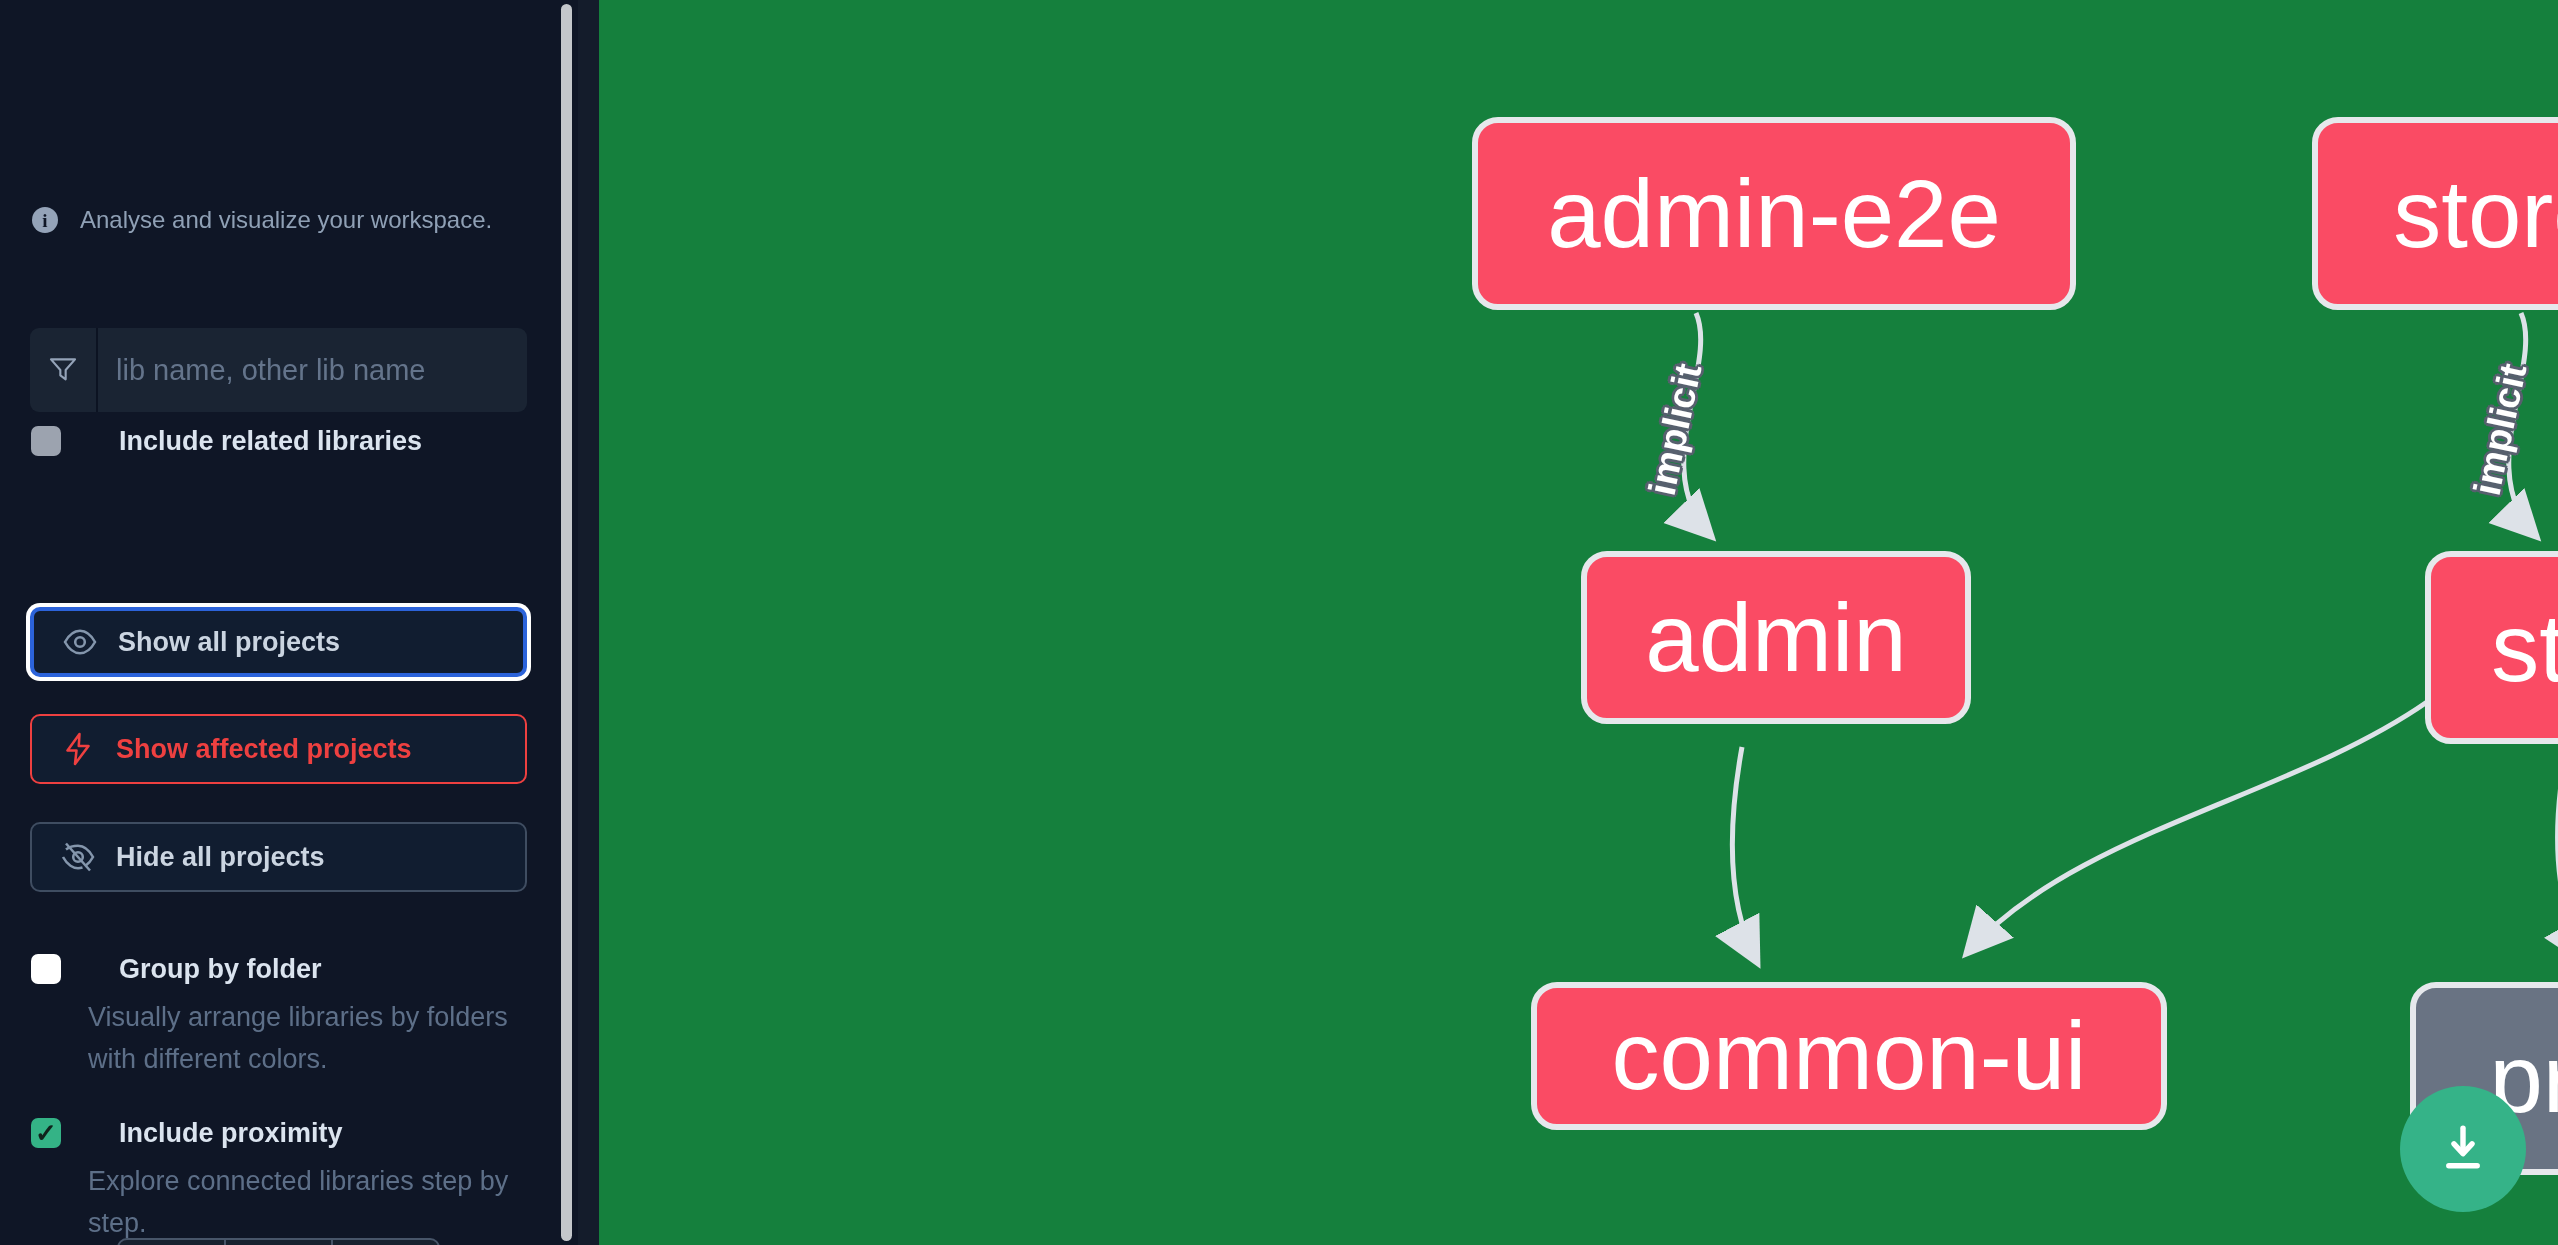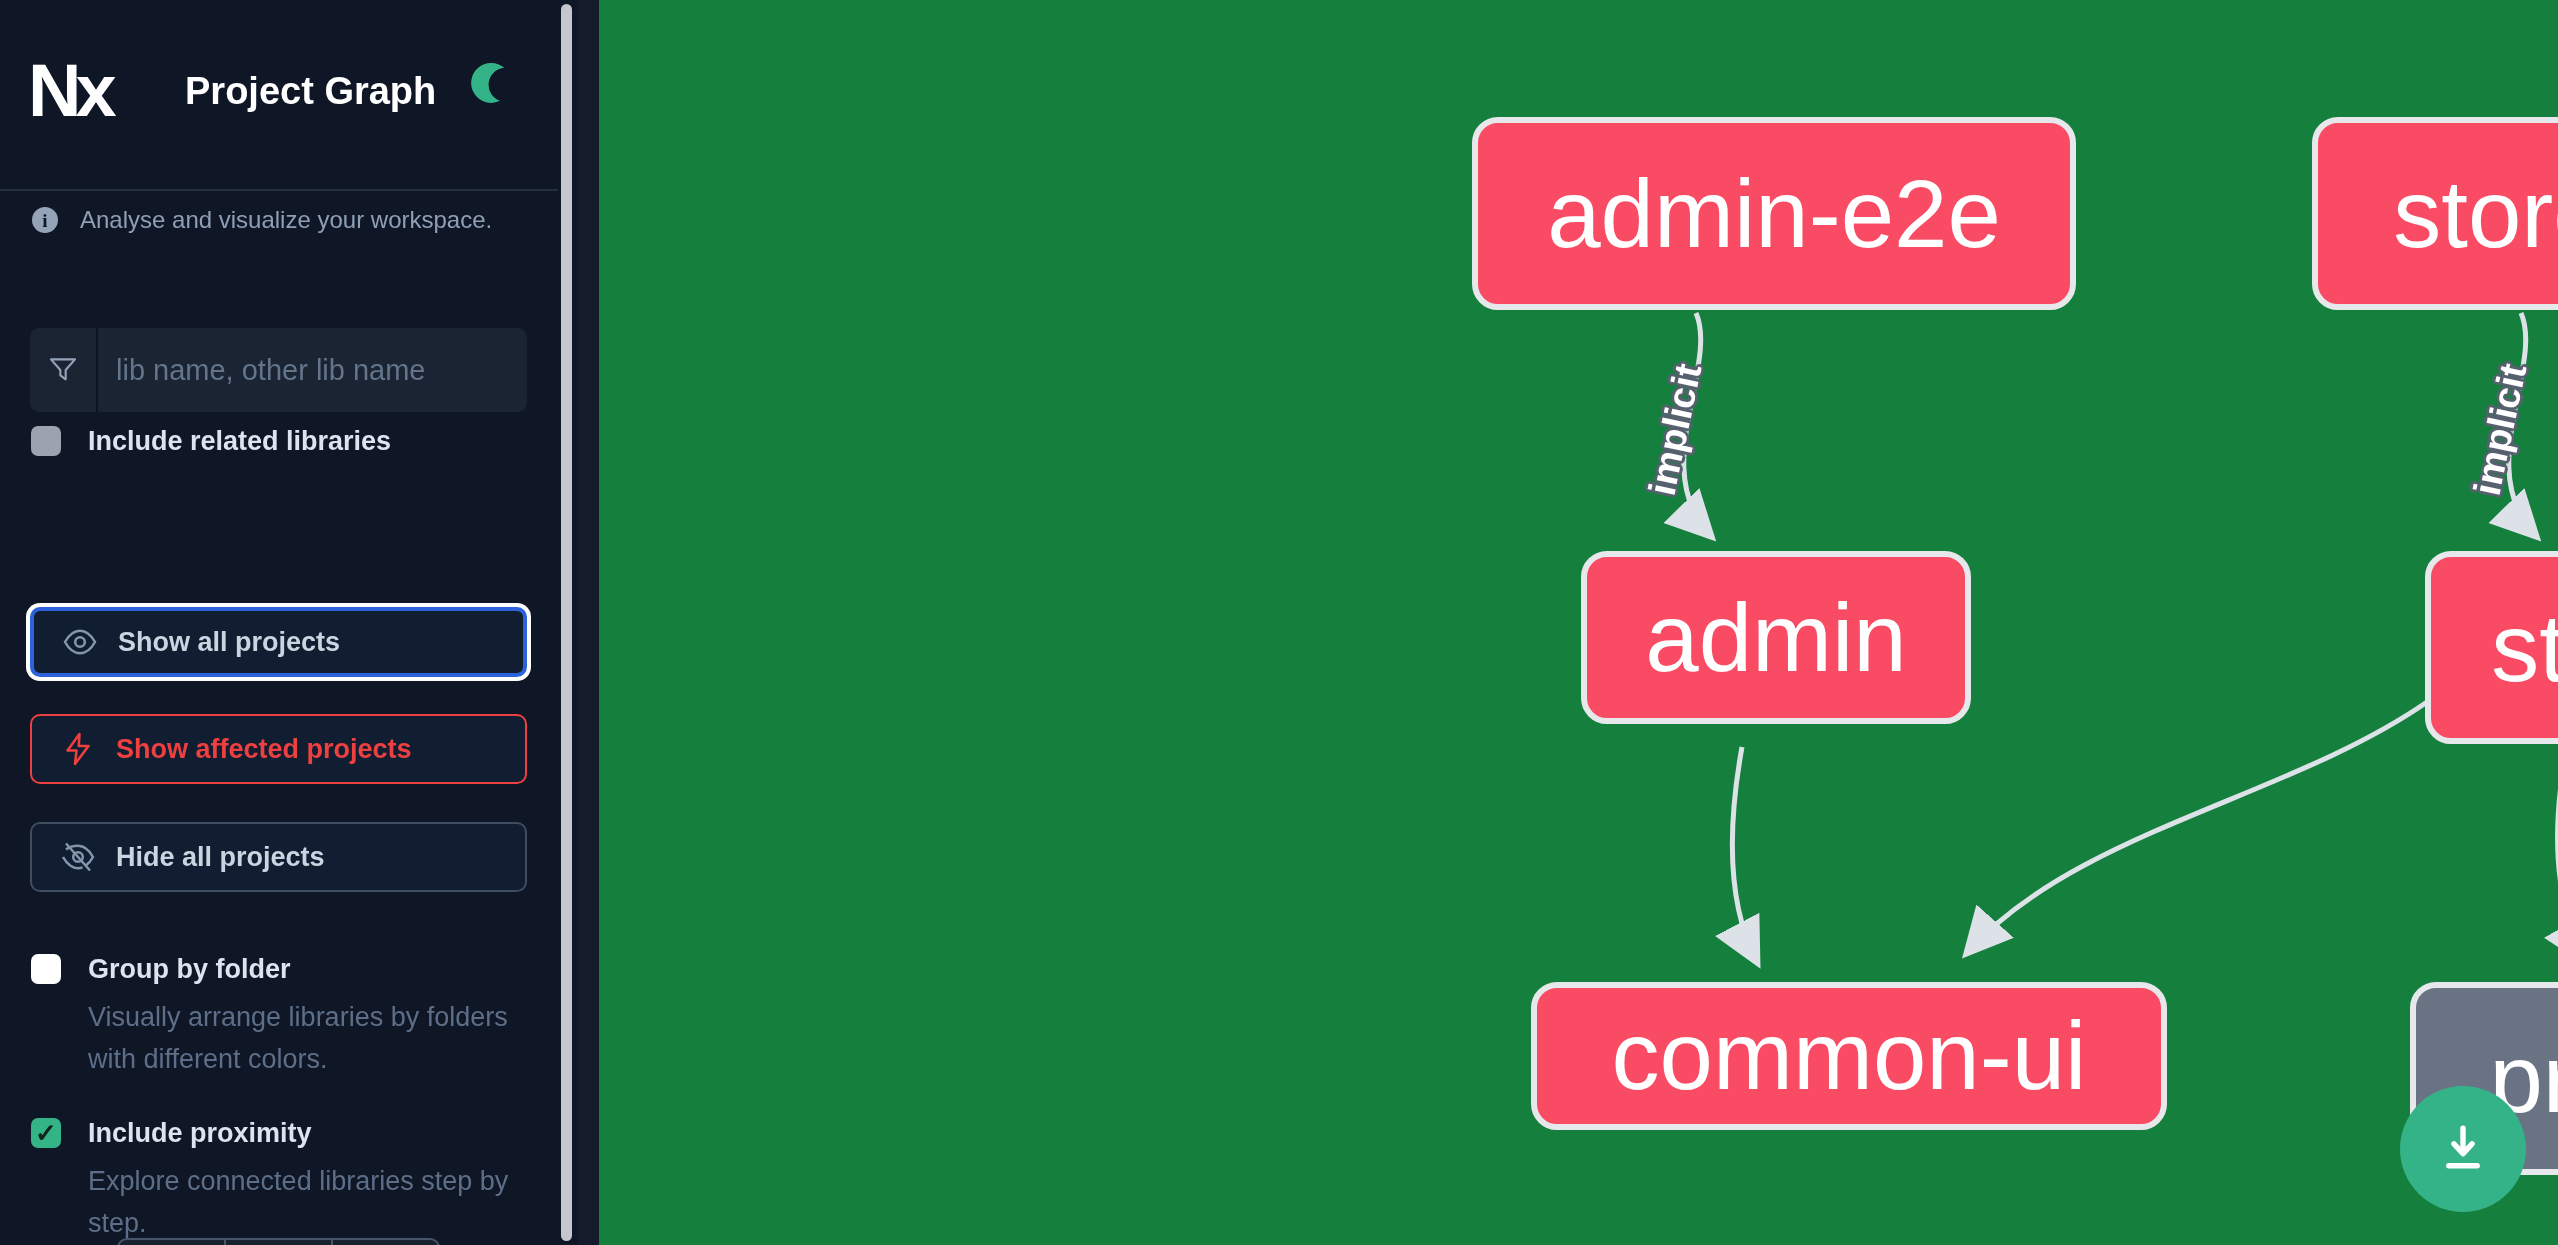--- a/index.html
+++ b/index.html
@@ -32,21 +32,21 @@
   .funnel-seg{width:66px;height:100%;display:flex;align-items:center;justify-content:center;
     border-right:2px solid #0c1322;}
   .search-input{flex:1;height:100%;background:transparent;border:none;outline:none;
     font-size:29px;color:#cbd5e1;padding:0 18px;font-family:"Liberation Sans",sans-serif;}
   .search-input::placeholder{color:#64748b;}
   .chk-row{position:absolute;left:31px;width:500px;display:block;}
   .chk-box{position:absolute;left:0;top:2px;width:30px;height:30px;border-radius:7px;}
   .chk-gray{background:#9ca3af;}
   .chk-white{background:#ffffff;}
   .chk-green{background:#34b386;color:#10231c;font-size:26px;font-weight:bold;text-align:center;line-height:30px;}
-  .chk-label{margin-left:57px;font-size:27px;font-weight:bold;color:#dbe4ef;line-height:34px;}
+  .chk-label{margin-left:88px;font-size:27px;font-weight:bold;color:#dbe4ef;line-height:34px;}
   .chk-desc{margin-left:57px;margin-top:10px;font-size:27px;color:#5d6f88;line-height:42px;width:440px;}
   .sb-btn{position:absolute;left:30px;width:497px;height:70px;border-radius:10px;
     background:#111d30;display:flex;align-items:center;cursor:pointer;box-sizing:border-box;}
   .sb-btn .ic{margin-left:28px;width:36px;height:36px;flex:0 0 auto;}
   .sb-btn .lbl{margin-left:20px;font-size:27px;font-weight:bold;color:#cbd5e1;}
   .btn-show-all{top:607px;border:4px solid #2c63da;box-shadow:0 0 0 4px #ffffff;}
   .btn-affected{top:714px;border:2px solid #ee4040;}
   .btn-affected .lbl{color:#ee4040;}
   .btn-hide{top:822px;border:2px solid #3f4d61;}
   .seg-control{position:absolute;left:117px;top:1238px;width:323px;height:46px;
@@ -118,29 +118,20 @@
   </div>
   <div class="gnode gnode-gray" id="node-products">
     <span>products</span>
   </div>
 
   <div class="edge-label" id="edge-label-1">implicit</div>
   <div class="edge-label" id="edge-label-2">implicit</div>
 </div>
 
 <div class="sidebar">
-  <div class="sb-header">
-    <div class="nx-logo">Nx</div>
-    <div class="sb-title">Project Graph</div>
-    <button class="moon-btn" title="">
-      <svg width="56" height="56" viewBox="0 0 56 56">
-        <path d="M40 36 A 20 20 0 1 1 22 8 A 17 17 0 0 0 40 36 Z" fill="#35b388" transform="rotate(40 28 28)"></path>
-      </svg>
-    </button>
-  </div>
 
   <div class="info-row">
     <div class="info-icon">i</div>
     <div class="info-text">Analyse and visualize your workspace.</div>
   </div>
 
   <div class="search-box">
     <div class="funnel-seg">
       <svg width="32" height="32" viewBox="0 0 24 24" fill="none" stroke="#94a3b8" stroke-width="1.6" stroke-linejoin="round">
         <path d="M3 4 h18 l-7 8 v7 l-4 -3 v-4 z"></path>

